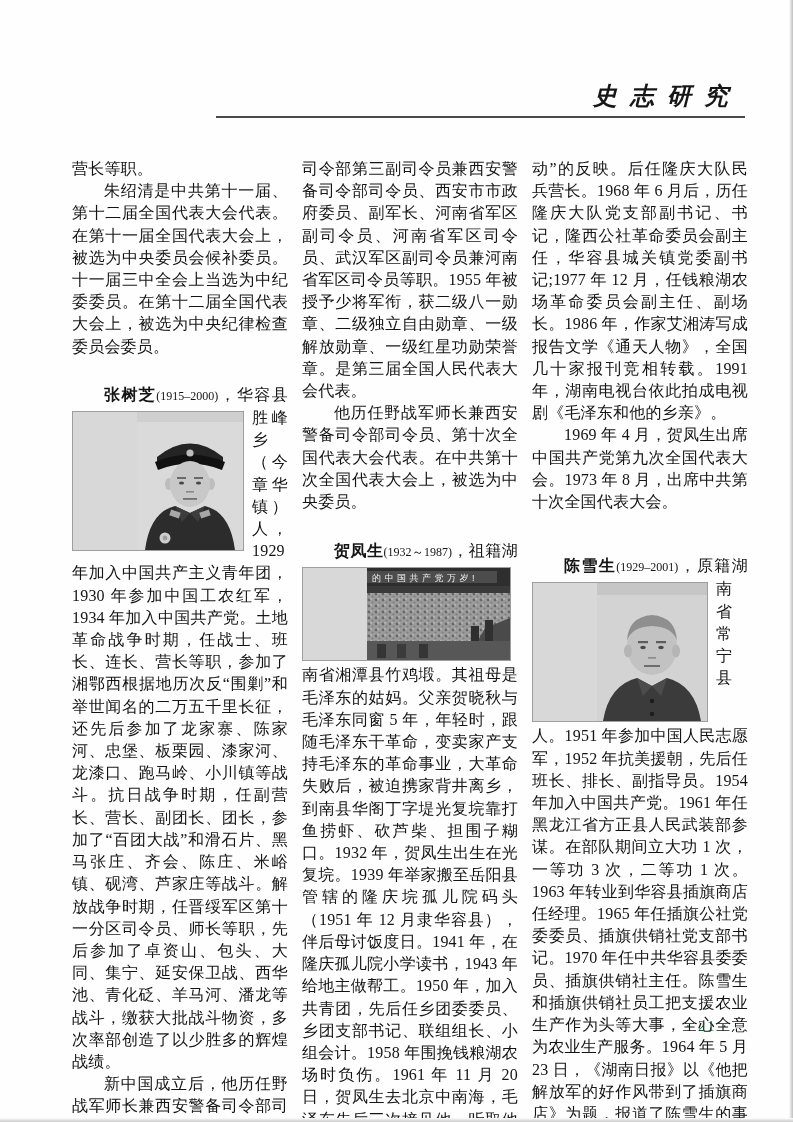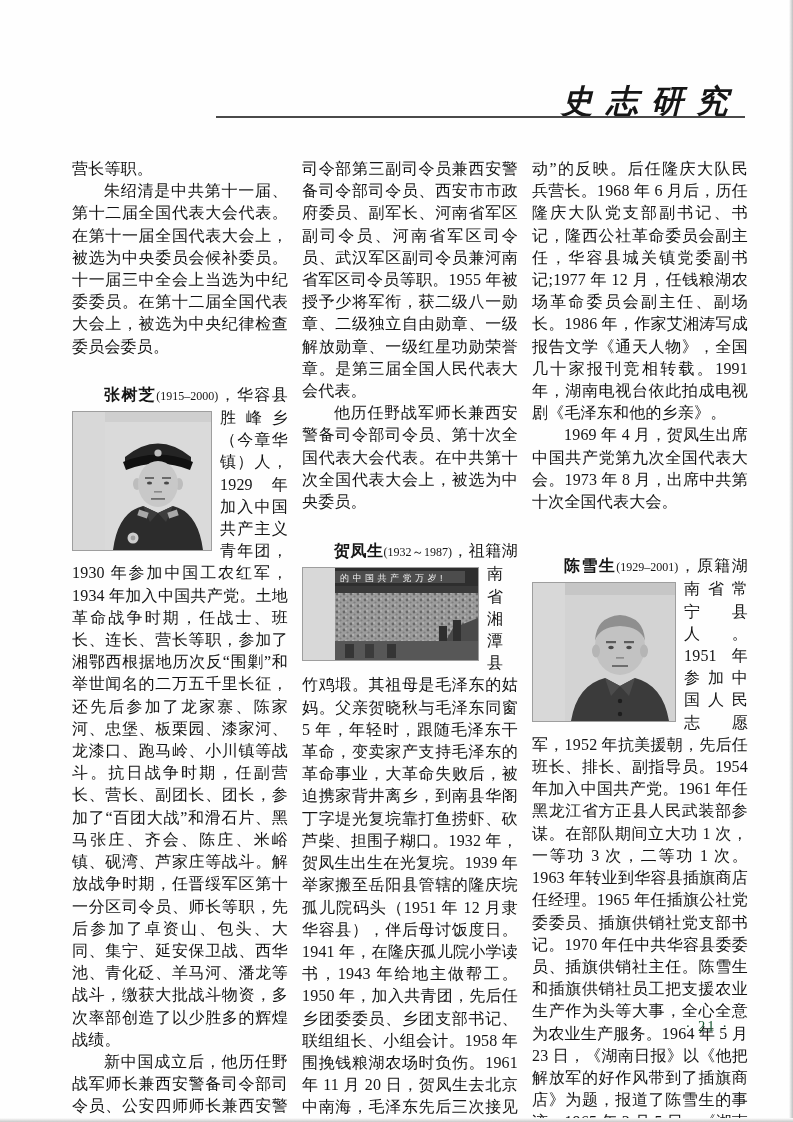--- a/index.html
+++ b/index.html
@@ -7,21 +7,21 @@
     position:relative; width:793px; height:1122px; background:#fefefe;
     font-family:"Liberation Serif","DejaVu Serif",serif; color:#141414;
     overflow:hidden;
   }
   .edge-right { position:absolute; top:0; right:0; width:4px; height:100%;
     background:linear-gradient(to right,#fefefe,#bfbfbf); }
   .edge-bottom { position:absolute; left:0; bottom:0; width:100%; height:4px;
     background:linear-gradient(to bottom,#fefefe,#c9c9c9); }
   .journal-title {
     position:absolute; top:80px; right:52px;
-    font-size:32px; font-weight:bold; font-style:italic;
+    font-size:24px; font-weight:bold; font-style:italic;
     letter-spacing:13px; color:#161616; white-space:nowrap;
   }
   .header-rule {
     position:absolute; top:116px; left:216px; right:48px; height:2px;
     background:#4a4a4a;
   }
   .content {
     position:absolute; left:72px; top:158px; width:676px;
     display:flex; gap:14px; align-items:flex-start;
   }
@@ -31,21 +31,21 @@
     text-align:justify; text-indent:2em; letter-spacing:0.2px;
   }
   .col p.noindent { text-indent:0; }
   .bio.gap-sm { margin-top:26px; }
   .bio.gap-md { margin-top:27px; }
   .bio.gap-lg { margin-top:42px; }
   .bio-name { font-weight:bold; font-family:"Liberation Sans","DejaVu Sans",sans-serif; }
   .bio-dates { font-size:12px; letter-spacing:0; }
   .photo-float {
     float:left; margin:4px 8px 3px 0; line-height:0;
-    border:1px solid #9e9e9e; background:#d8d8d8;
+    border:1px solid #9e9e9e; background:#d8d8d8;padding-left:32px;
   }
   .page-number {
     position:absolute; top:1018px; right:64px;
     font-size:14.5px; letter-spacing:2px; color:#14532d;
   }
 </style>
 </head>
 <body>
 
 <div class="page">

